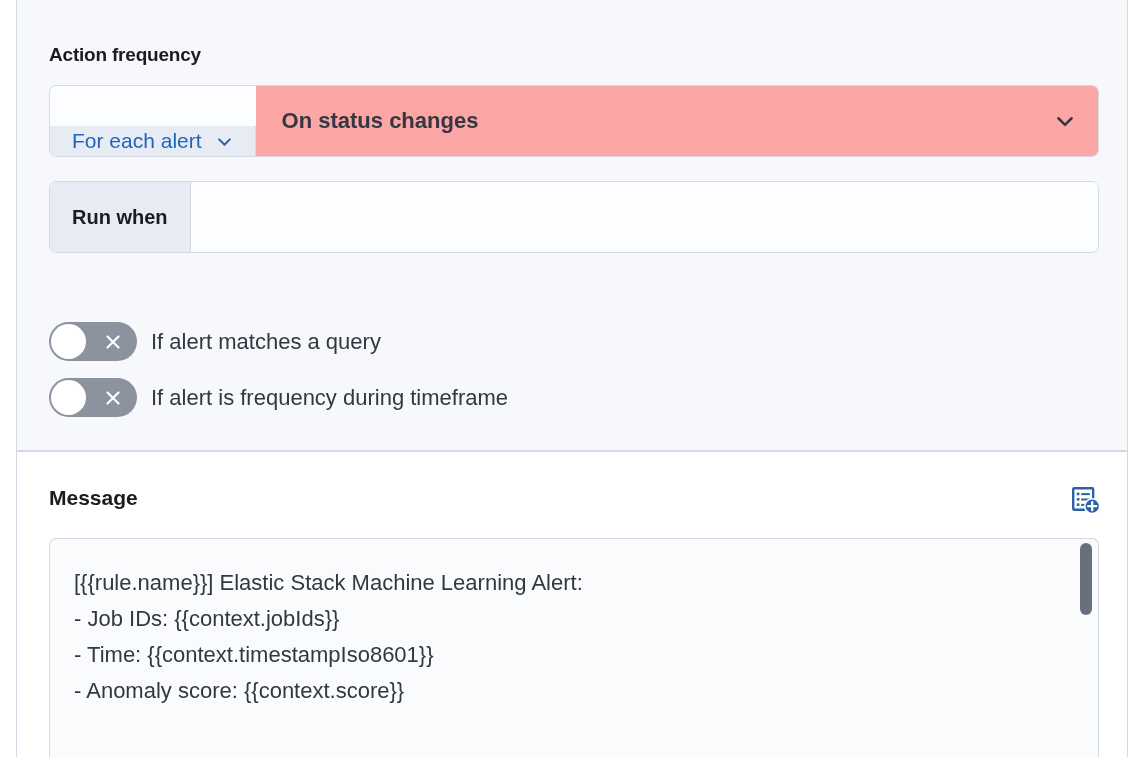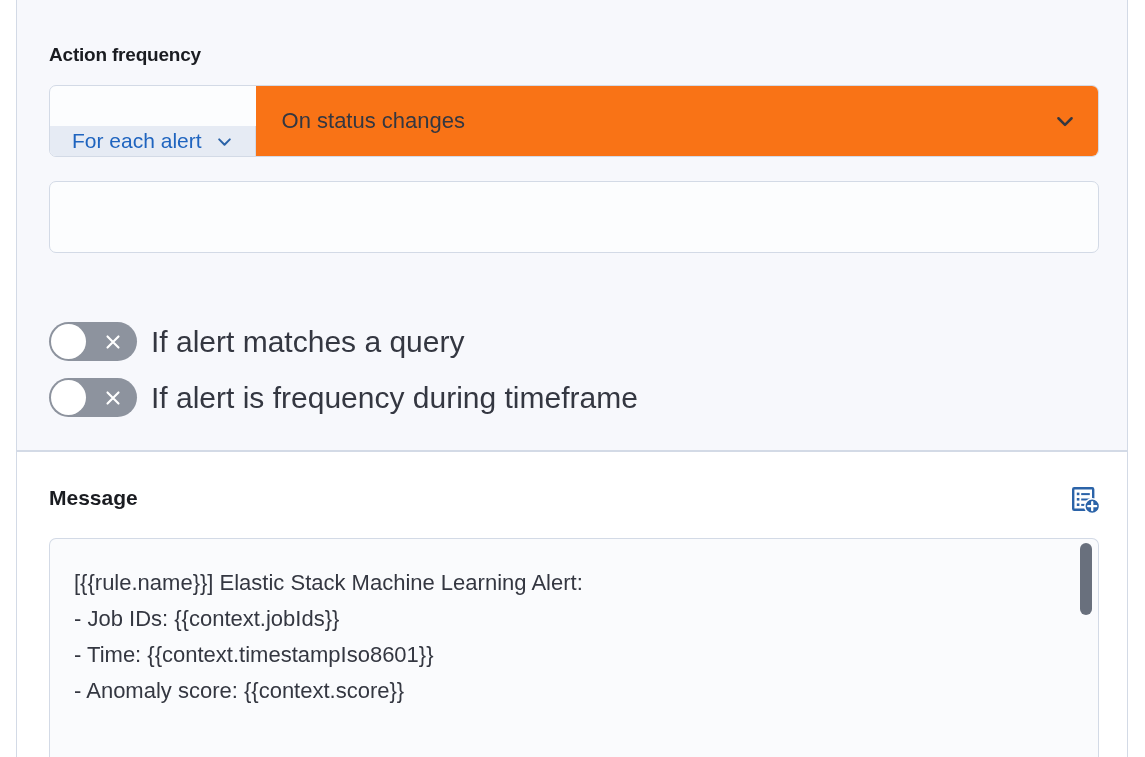--- a/index.html
+++ b/index.html
@@ -96,22 +96,23 @@
     width: 17px;
     height: 17px;
   }
 
   .field-value {
     flex: 1 1 auto;
     display: flex;
     align-items: center;
     justify-content: space-between;
     padding: 0 22px 0 26px;
-    background: #f97316;
+    background: #fca5a5;
     cursor: pointer;
+    font-weight: bold;
   }
   .field-value .val-text {
     font-size: 22px;
     color: #343741;
   }
   .field-value .chevron {
     width: 22px;
     height: 22px;
     flex: none;
   }
@@ -146,21 +147,21 @@
   .switch .x-mark {
     position: absolute;
     right: 14px;
     top: 50%;
     transform: translateY(-50%);
     width: 20px;
     height: 20px;
   }
 
   .toggle-label {
-    font-size: 30px;
+    font-size: 22px;
     color: #343741;
     white-space: nowrap;
   }
 
   
   .message-section {
     position: absolute;
     left: 0;
     top: 454px;
     width: 1110px;
@@ -253,20 +254,23 @@
           <span class="val-text">On status changes</span>
           <span class="chevron">
             <svg viewBox="0 0 16 16" width="22" height="22" fill="none" aria-hidden="true">
               <path d="M3.2 6 L8 10.8 L12.8 6" stroke="#343741" stroke-width="1.8" stroke-linecap="round" stroke-linejoin="round"></path>
             </svg>
           </span>
         </div>
       </div>
 
       <div class="field-row row-2">
+        <div class="prepend">
+          <span class="prepend-label strong">Run when</span>
+        </div>
       </div>
 
       <div class="toggle-row t1">
         <div class="switch">
           <div class="knob"></div>
           <span class="x-mark">
             <svg viewBox="0 0 16 16" width="20" height="20" fill="none" aria-hidden="true">
               <path d="M3.6 3.6 L12.4 12.4 M12.4 3.6 L3.6 12.4" stroke="#FFFFFF" stroke-width="1.7" stroke-linecap="round"></path>
             </svg>
           </span>

